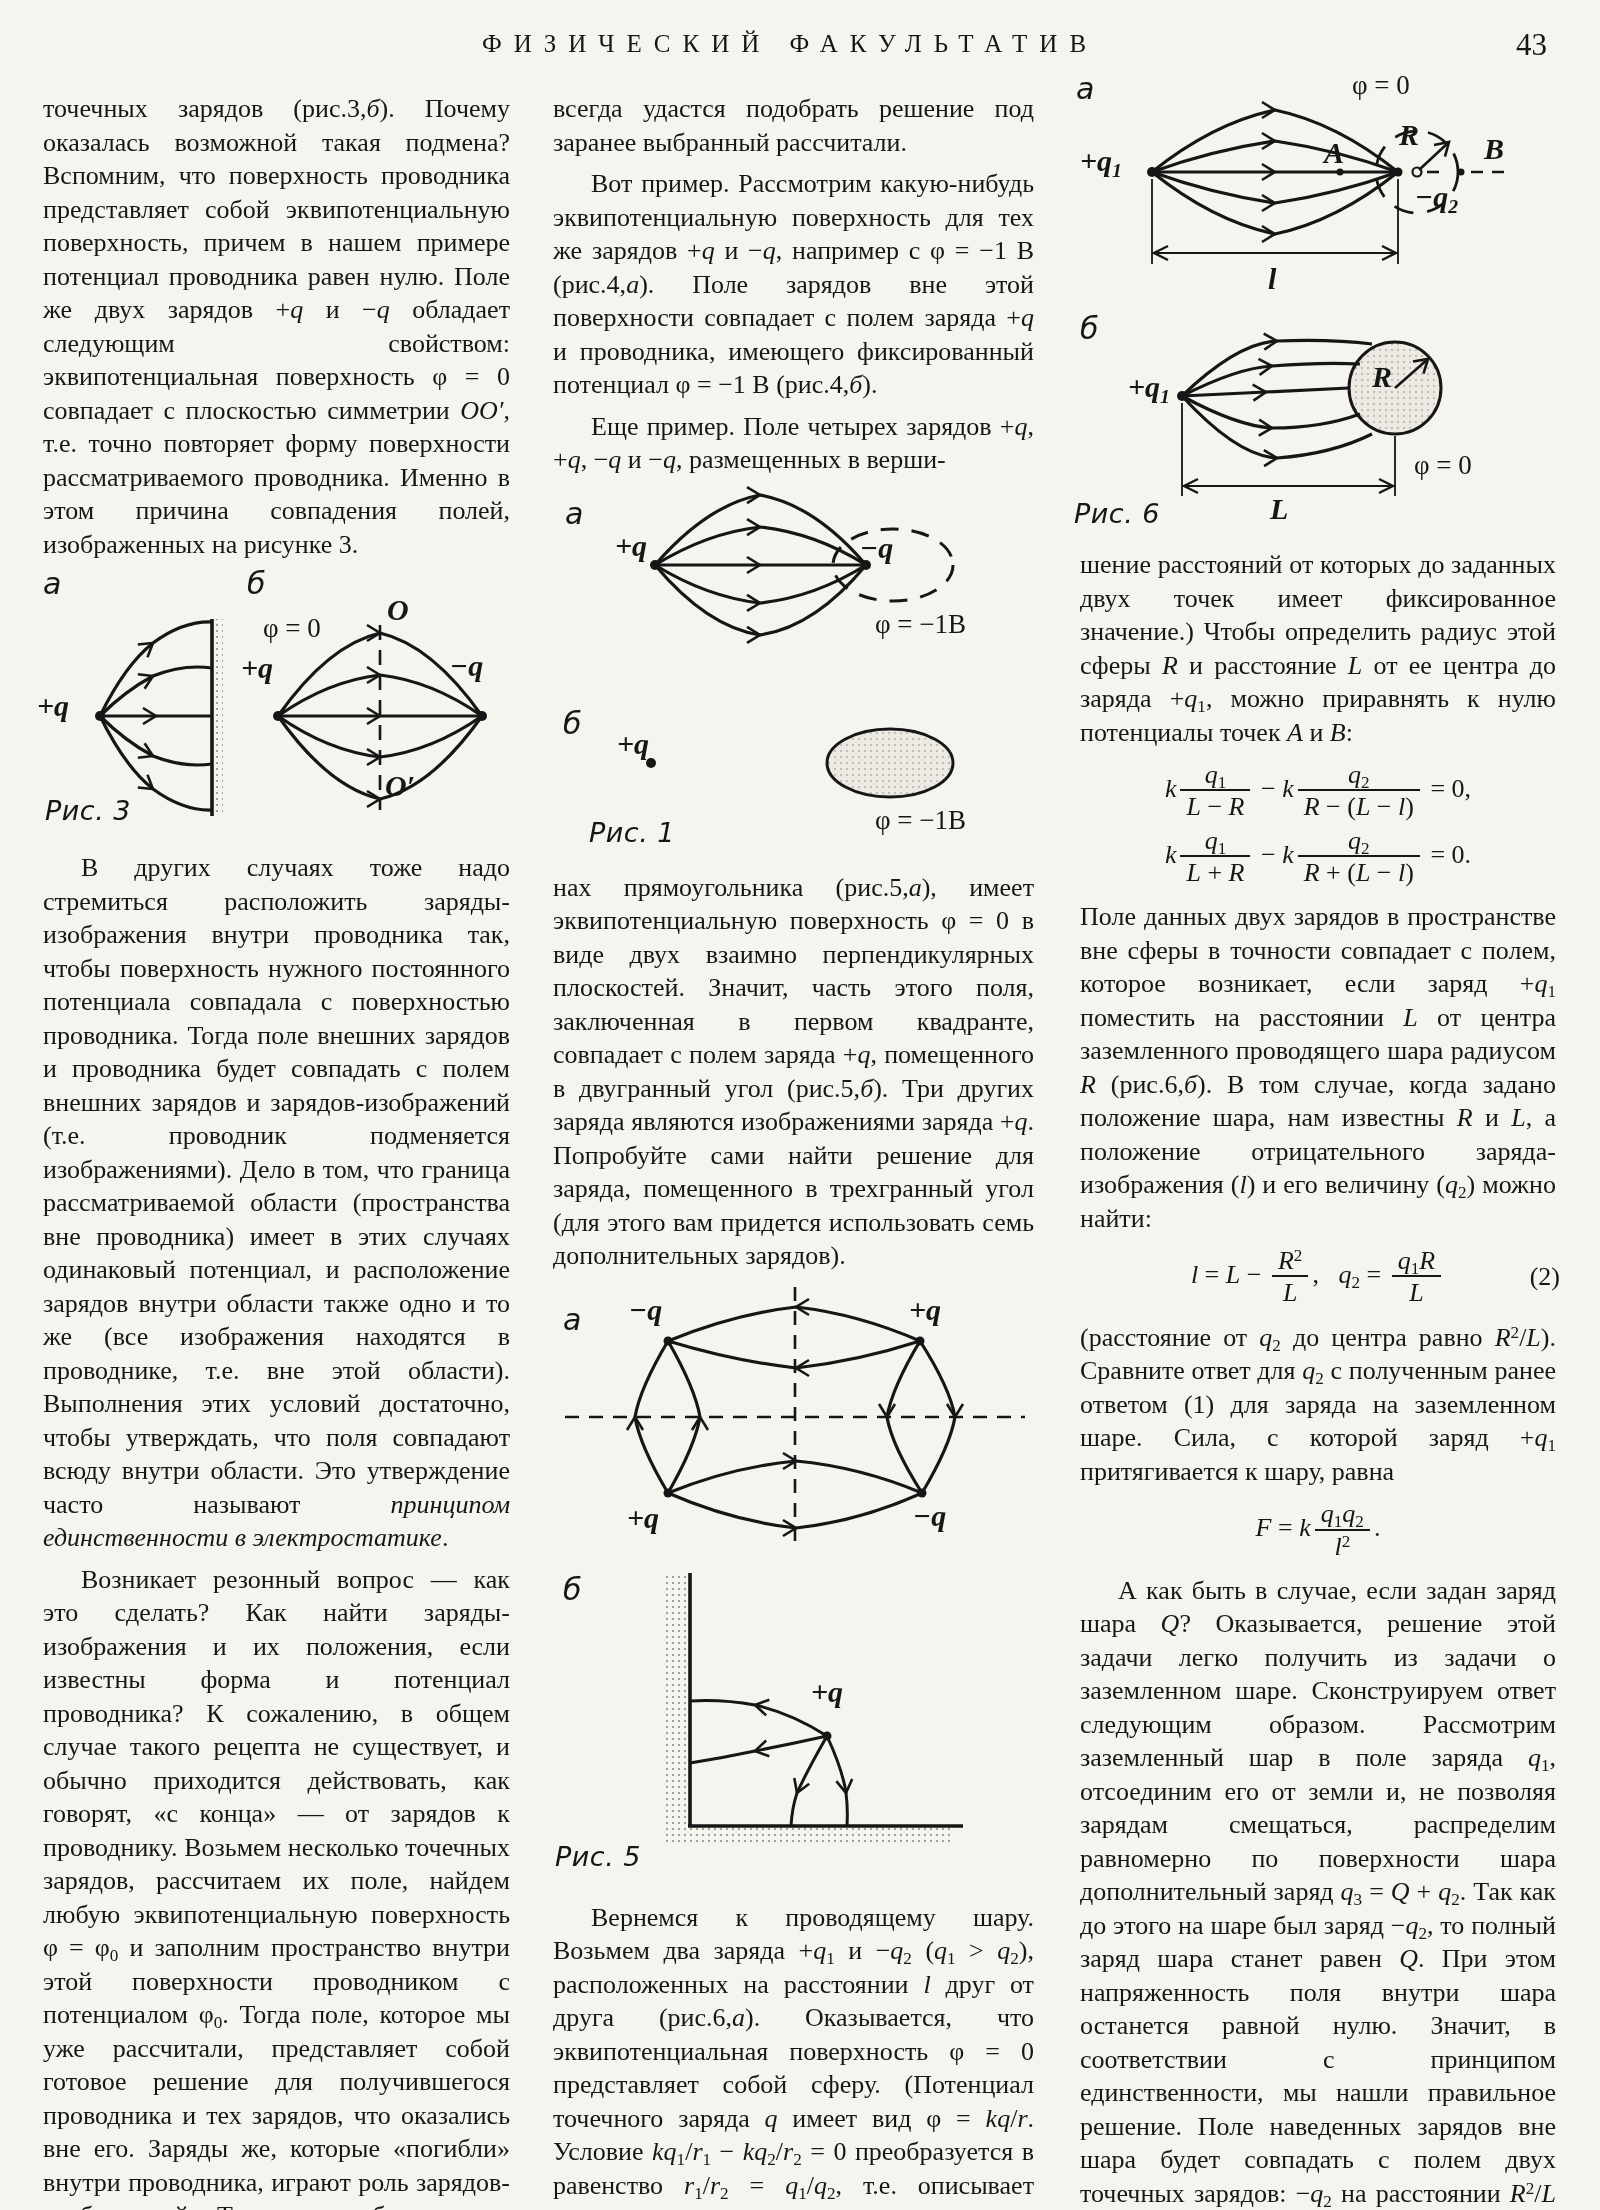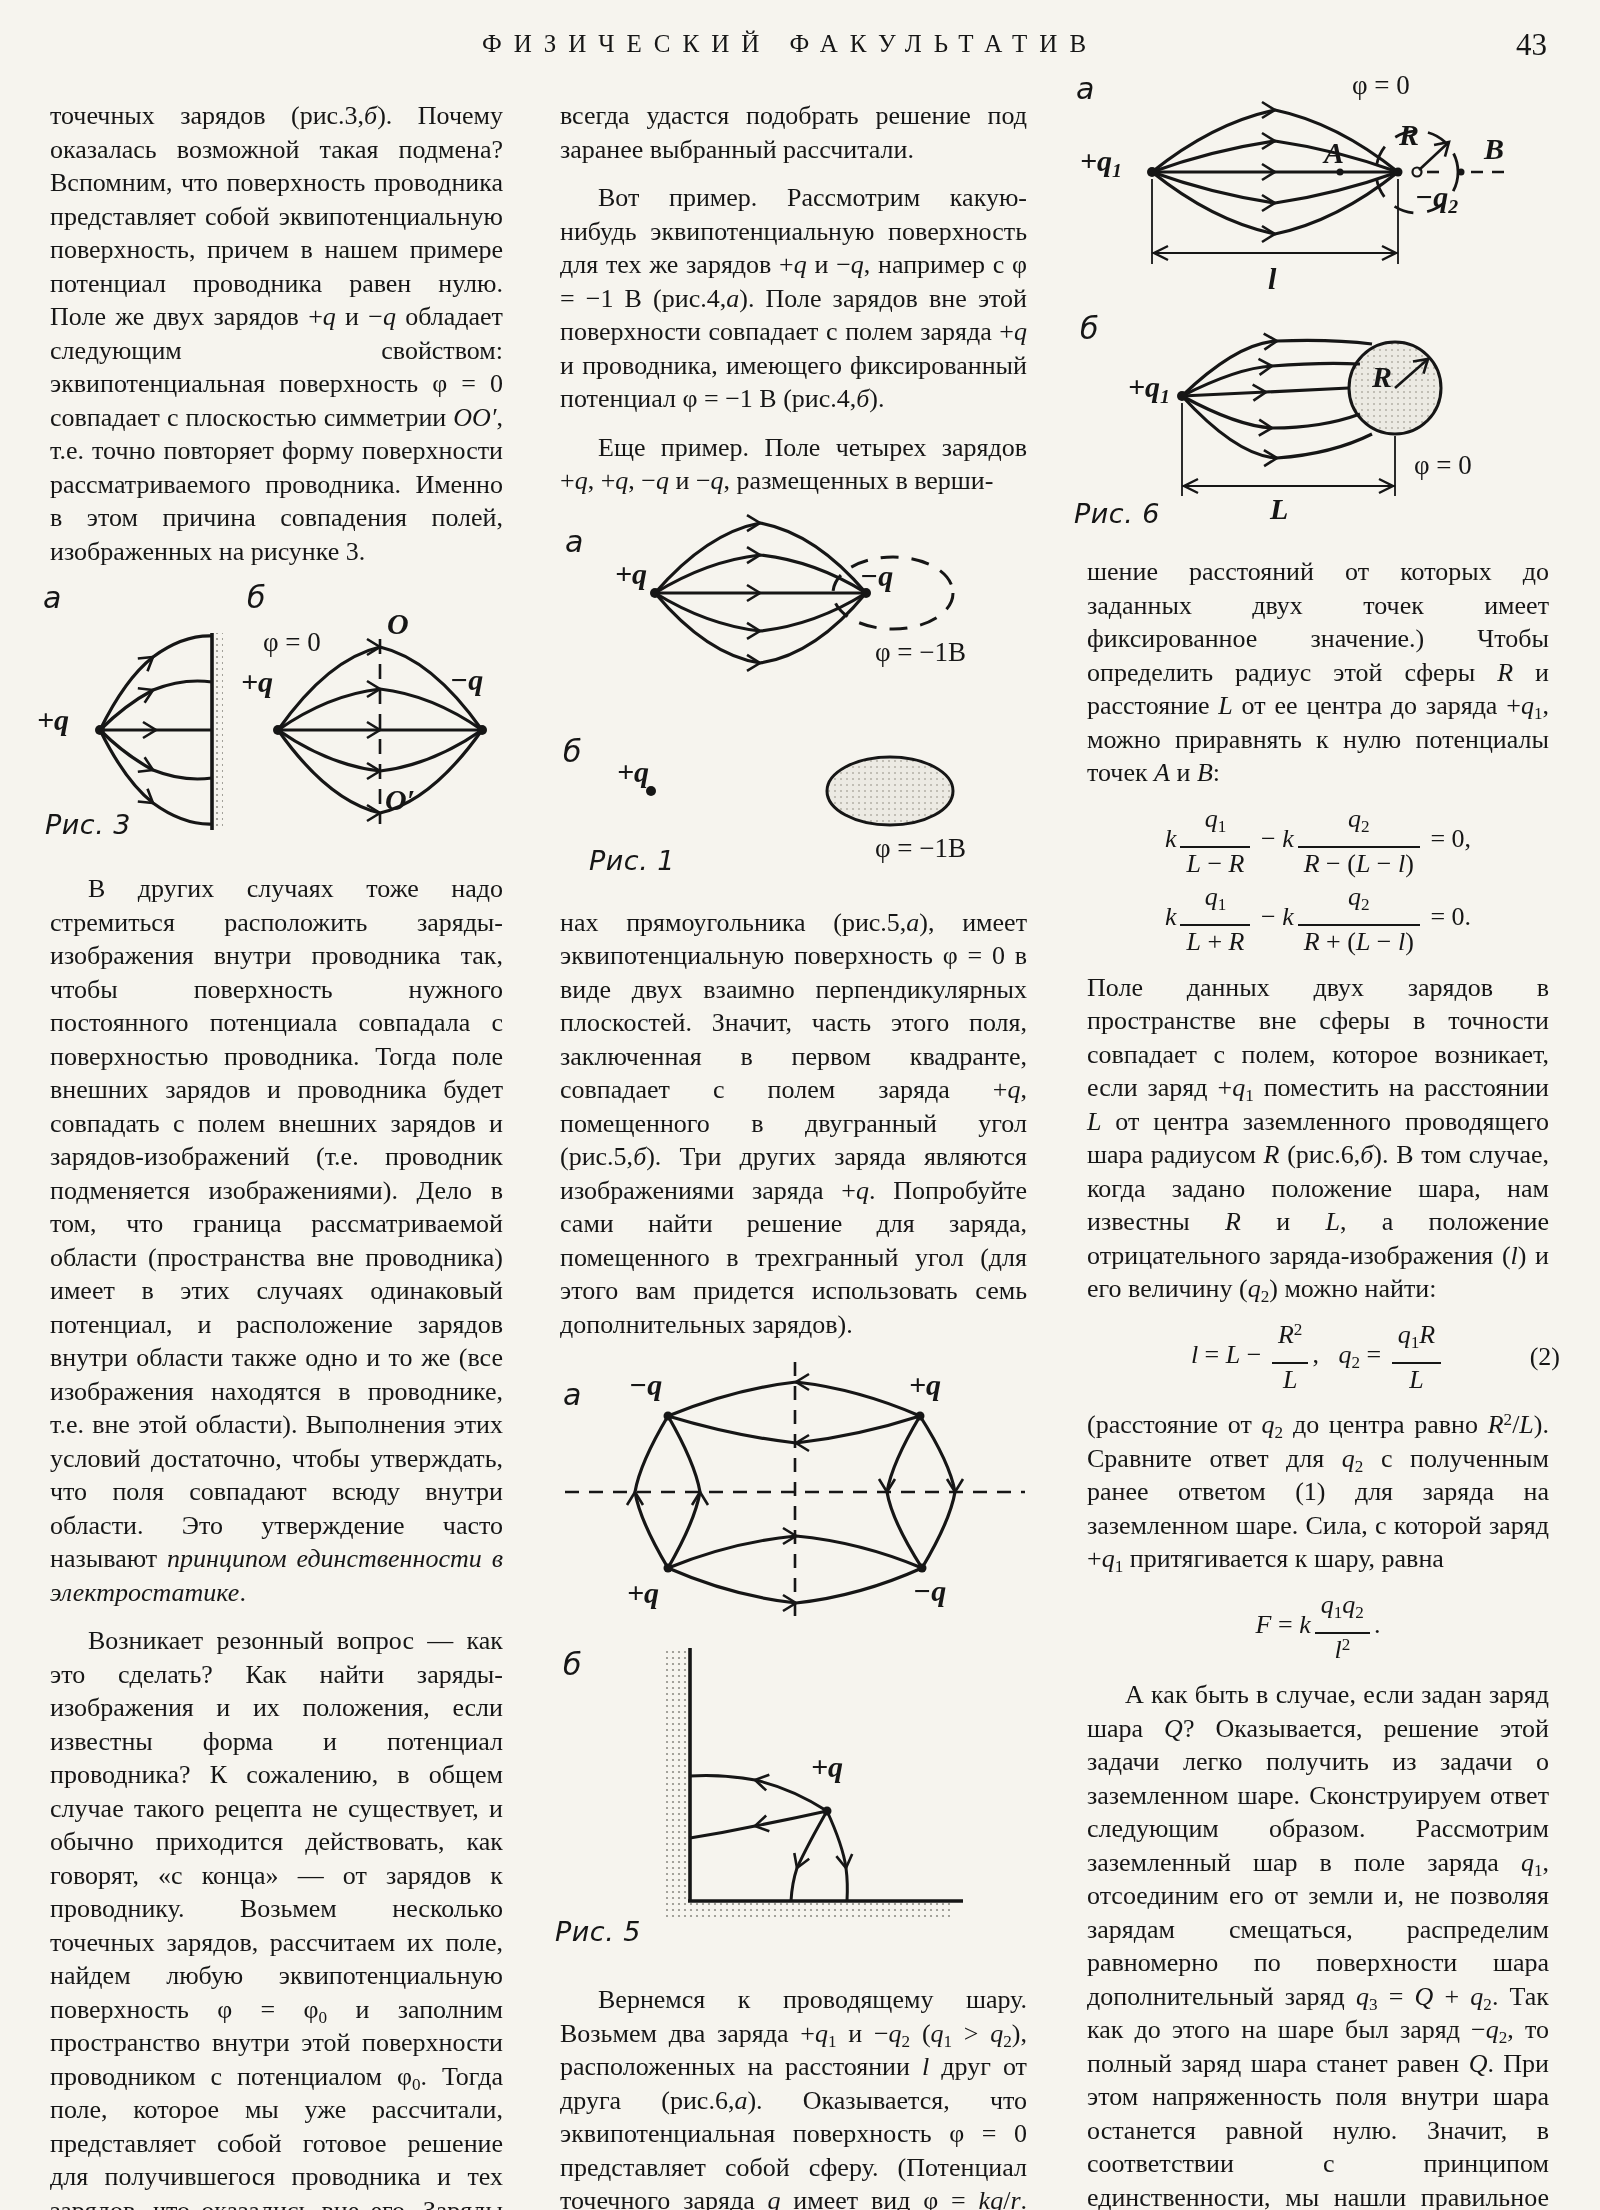--- a/index.html
+++ b/index.html
@@ -11,21 +11,21 @@
   .header-title {
     position:absolute; top:30px; left:440px; width:700px; text-align:center;
     font-size:25px; letter-spacing:12px; font-weight:500; white-space:nowrap;
   }
   .page-number { position:absolute; top:27px; left:1516px; font-size:31px; }
   .col { position:absolute; top:84px; }
   .col-1 { left:35px;  width:483px; }
   .col-2 { left:545px; width:497px; }
   .col-3 { left:1072px; width:492px; top:48px; }
   .col p {
-    margin:15px; text-align:justify; font-size:26px; line-height:33.5px;
+    margin:8px; text-align:justify; font-size:26px; line-height:33.5px;
   }
   .col p.indent { text-indent:38px; }
   .col p i { font-style:italic; }
   sub { font-size:66%; vertical-align:-0.28em; line-height:0; }
   sup { font-size:66%; vertical-align:0.45em; line-height:0; }
 
   .fig { position:relative; width:100%; }
   .fig svg { position:absolute; left:0; top:0; }
   .fig-3 { height:274px; margin-top:8px; }
   .fig-4 { height:378px; }
@@ -34,21 +34,21 @@
 
   .flabel { position:absolute; white-space:nowrap; line-height:1; }
   .lbl-ab  { font-family:"DejaVu Sans", sans-serif; font-style:italic; font-size:30px; }
   .lbl-cap { font-family:"DejaVu Sans", sans-serif; font-style:italic; font-size:27px; letter-spacing:0.5px; }
   .lbl-math{ font-size:30px; font-weight:700; font-style:italic; }
   .lbl-phi { font-size:27px; font-weight:400; }
 
   .eq { position:relative; text-align:center; font-size:26px; margin:12px 0 14px; line-height:1.2; }
   .eq .row { margin:6px 0; }
   .frac { display:inline-block; vertical-align:middle; text-align:center; margin:0 4px; }
-  .frac .num { display:block; padding:0 6px 14px; line-height:1.05; }
+  .frac .num { display:block; padding:0 6px 1px; line-height:1.05; }
   .frac .den { display:block; border-top:2px solid #161616; padding:2px 6px 0; line-height:1.05; }
   .eq .eqtag { position:absolute; right:4px; top:50%; transform:translateY(-50%); font-size:26px; }
 </style>
 </head>
 <body>
 
 <div class="page">
 
   <div class="header-title">ФИЗИЧЕСКИЙ ФАКУЛЬТАТИВ</div>
   <div class="page-number">43</div>

